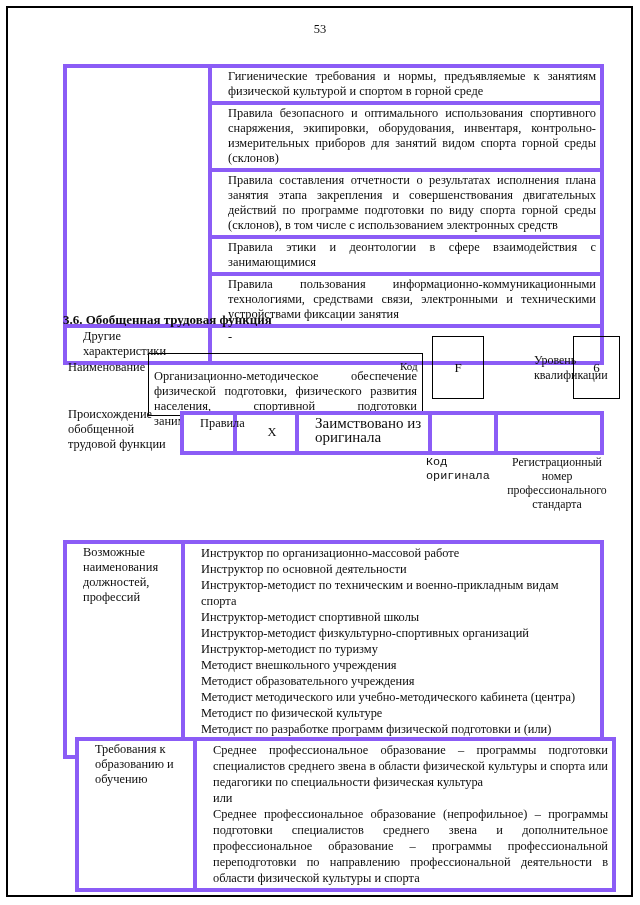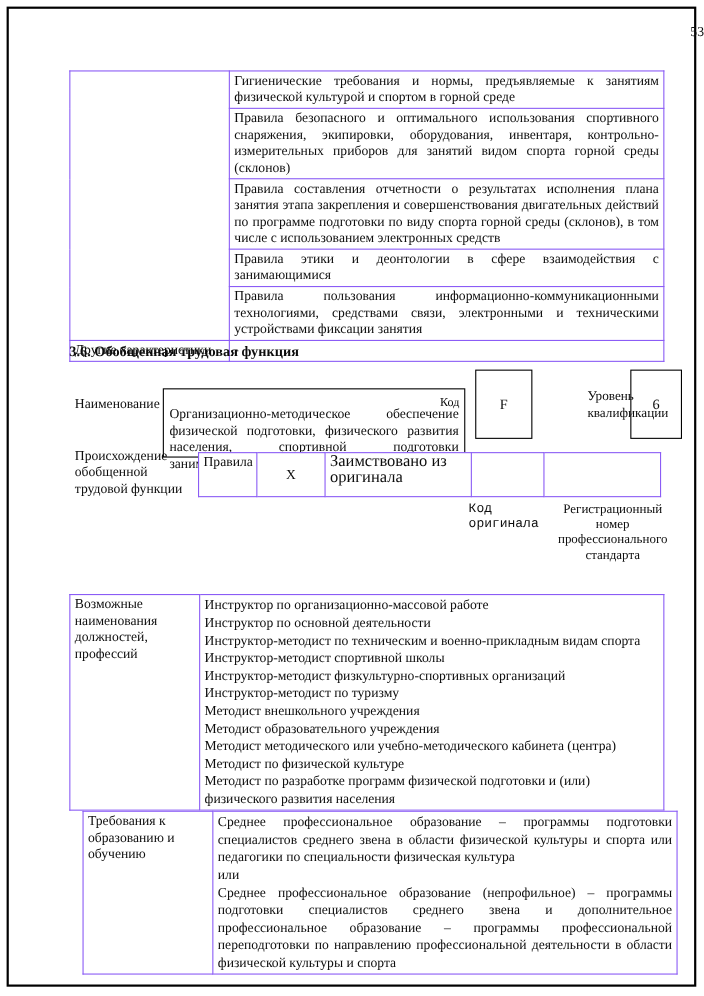--- a/index.html
+++ b/index.html
@@ -11,27 +11,27 @@
     position:relative;
     overflow:hidden;
   }
   .page { position:absolute; inset:0; }
   .scan-border {
     position:absolute; left:6px; top:6px; width:627px; height:891px;
     border:2px solid #000;
   }
   .page-number {
     position:absolute; top:22px; left:0; width:640px;
-    text-align:right; font-size:12.5px;
+    text-align:center; font-size:12.5px;
   }
   table.tbl { border-collapse:collapse; position:absolute; table-layout:fixed; background:#fff; }
   table.tbl td {
-    border:1px solid #8b5cf6;
+    border:4px solid #8b5cf6;
     font-size:12.4px; line-height:15px;
-    vertical-align:top; padding:1px 4px 2px 4px;
+    vertical-align:top; padding:1px 4px 2px 16px;
   }
   #top-table { left:63px; top:64px; width:541px; }
   #top-table .text-cell { text-align:justify; }
   .section-heading {
     position:absolute; left:63px; top:312px;
     font-size:13px; font-weight:bold;
   }
   
   .nb-label { position:absolute; left:68px; top:360px; font-size:12.4px; }
   .nb-box {

